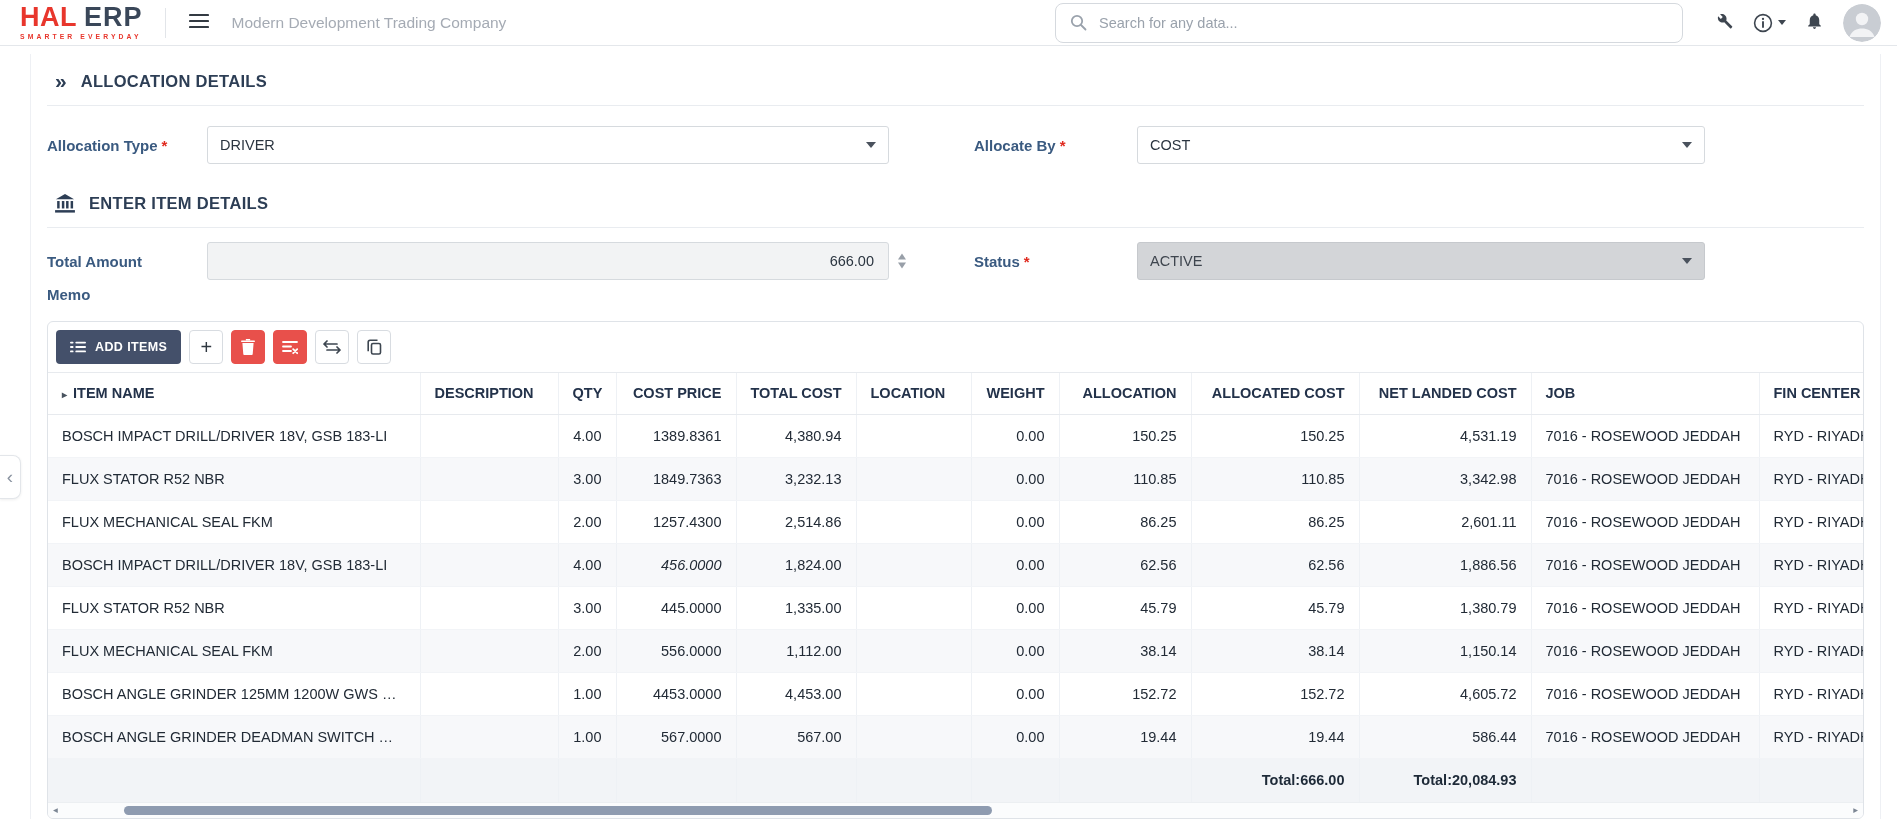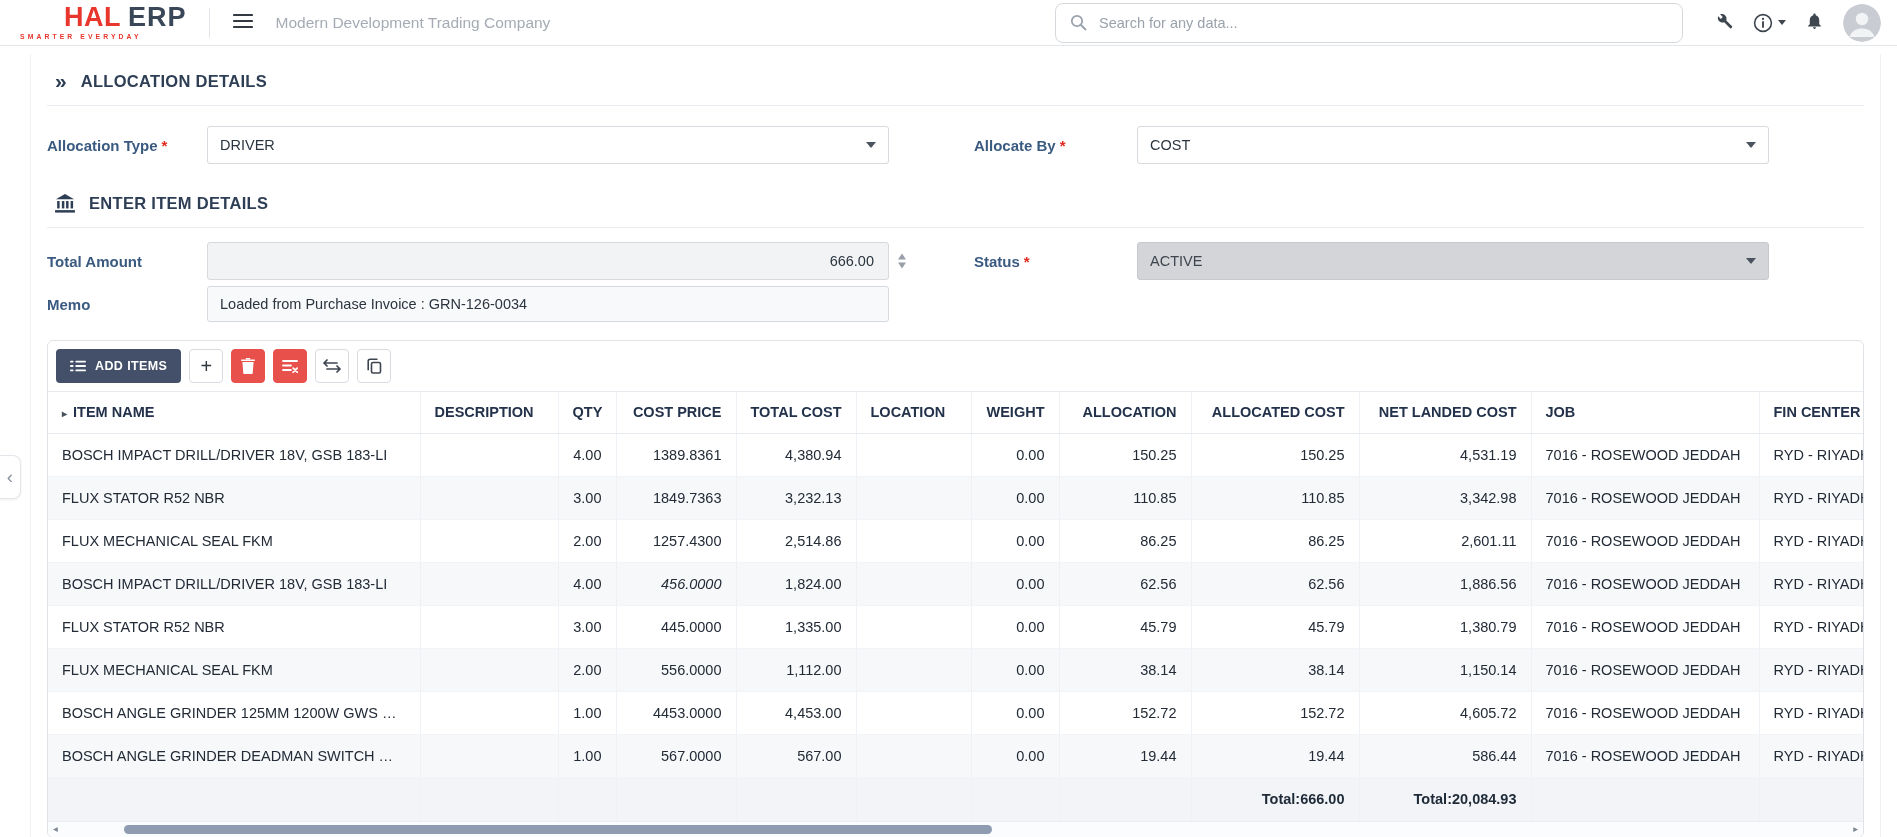--- a/index.html
+++ b/index.html
@@ -4,21 +4,21 @@
 <style>
   * { box-sizing: border-box; }
   html, body { margin:0; padding:0; width:1897px; height:837px; overflow:hidden;
     font-family:"Liberation Sans", sans-serif; background:#fff; }
 
   
   .topbar { height:46px; display:flex; align-items:center; padding:0 16px 0 20px;
     border-bottom:1px solid #e4e7eb; background:#fff; }
   .logo { display:flex; flex-direction:column; line-height:1; cursor:pointer; }
   .logo-row { display:flex; align-items:baseline; }
-  .logo-hal { color:#e8362c; font-weight:800; font-size:27px; letter-spacing:.5px;margin-left:44px; }
+  .logo-hal { color:#e8362c; font-weight:800; font-size:27px; letter-spacing:.5px; }
   .logo-erp { color:#3a4759; font-weight:800; font-size:27px; margin-left:7px; letter-spacing:1px; }
   .logo-tag { color:#e8362c; font-size:6.8px; letter-spacing:3.1px; margin-top:3px; font-weight:600; }
   .vsep { width:1px; height:30px; background:#e2e5e9; margin:0 16px 0 22px; }
   .icon-btn { background:none; border:none; padding:7px; cursor:pointer; display:flex;
     align-items:center; justify-content:center; }
   .company { margin-left:16px; color:#a5abb4; font-size:15.5px; }
   .search-wrap { margin-left:auto; width:628px; height:40px; border:1px solid #d5d9de;
     border-radius:8px; display:flex; align-items:center; padding:0 14px; gap:10px; background:#fff; }
   .search-input { border:none; outline:none; flex:1; font-size:14.5px; color:#394049;
     font-family:inherit; background:transparent; }
@@ -43,21 +43,21 @@
   .row { display:flex; align-items:center; }
   .row.form1 { margin:20px 0 22px; }
   .row.form2 { margin-top:14px; }
   .row.memo-row { margin-top:6px; }
   .lbl { width:160px; flex:none; font-size:15px; font-weight:600; color:#3a5a80; }
   .lbl .req { margin-left:4px; color:#e02b20; font-weight:700; }
   .lbl-r { width:163px; flex:none; font-size:15px; font-weight:600; color:#3a5a80; }
   .lbl-r .req { margin-left:4px; color:#e02b20; font-weight:700; }
   .gap { width:85px; flex:none; }
   .ctrl-l { width:682px; flex:none; position:relative; }
-  .ctrl-r { width:632px; flex:none; }
+  .ctrl-r { width:568px; flex:none; }
 
   .select { height:38px; border:1px solid #d6dade; border-radius:3px; background:#fff;
     display:flex; align-items:center; justify-content:space-between; padding:0 12px;
     font-size:14.5px; color:#2b3540; cursor:pointer; }
   .select .chev { width:0; height:0; border-left:5px solid transparent; border-right:5px solid transparent;
     border-top:6px solid #4a525d; flex:none; }
   .select.disabled { background:#d3d5d8; border-color:#c6c9cd; color:#3e454e; }
 
   .input { height:38px; width:100%; border:1px solid #d6dade; border-radius:3px; padding:0 12px;
     font-size:14.5px; color:#2b3540; font-family:inherit; outline:none; }
@@ -228,23 +228,20 @@
     <div class="ctrl-r">
       <div class="select disabled">
         <span>ACTIVE</span>
         <span class="chev"></span>
       </div>
     </div>
   </div>
 
   <div class="row memo-row">
     <div class="lbl">Memo</div>
-    <div class="ctrl-l">
-      <input class="input memo" value="Loaded from Purchase Invoice : GRN-126-0034" style="">
-    </div>
   </div>
 
   <section class="items-panel">
     <div class="toolbar">
       <button class="btn-add">
         <span style="display:flex;">
           <svg width="16" height="14" viewBox="0 0 18 14" stroke="#fff" stroke-width="2" stroke-linecap="round" fill="none">
               <path d="M1 2h2M1 7h2M1 12h2M7 2h10M7 7h10M7 12h10"></path>
             </svg>
         </span>

